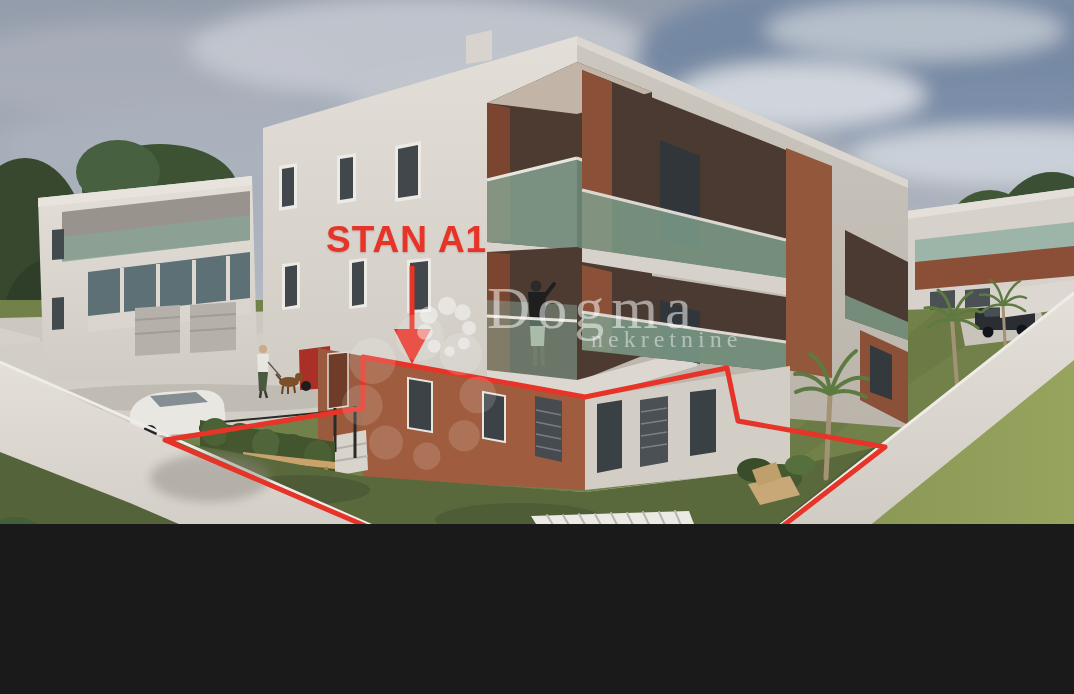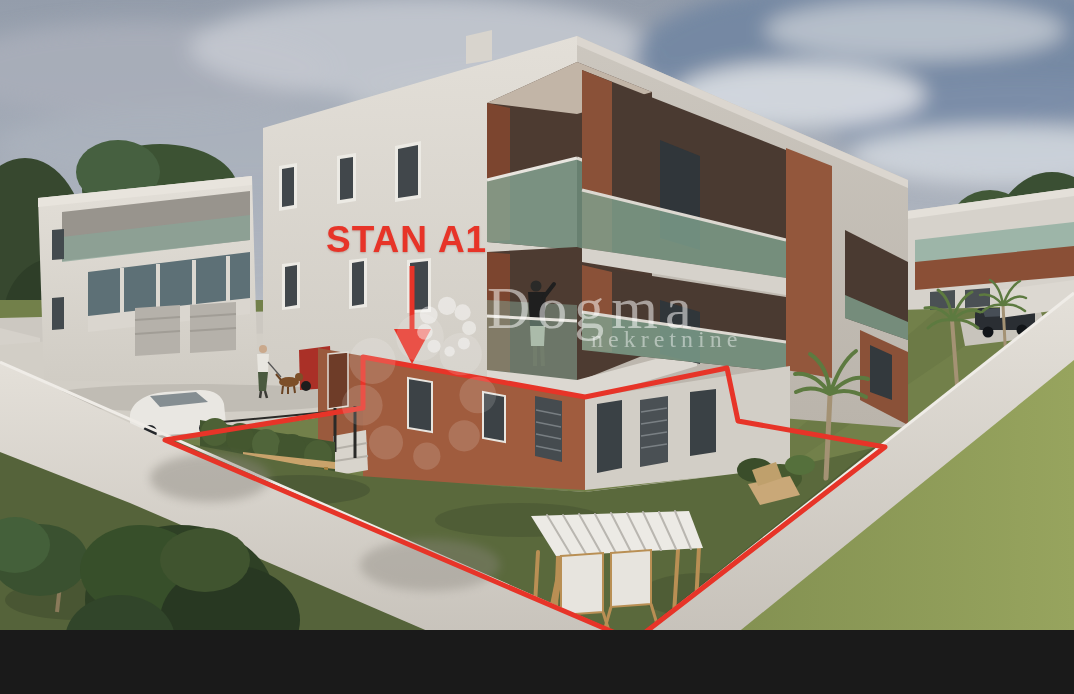--- a/index.html
+++ b/index.html
@@ -1,16 +1,16 @@
 <!DOCTYPE html>
 <html><head>
 <meta charset="utf-8">
 <style>
   html,body{margin:0;padding:0;background:#1a1a1a;}
-  .stage{position:relative;width:1074px;height:630px;overflow:hidden;
+  .stage{position:relative;width:1074px;height:524px;overflow:hidden;
          font-family:"Liberation Sans",sans-serif;background:#aab0ba;}
   .stage svg{position:absolute;left:0;top:0;}
   .stan-label{position:absolute;left:326px;top:219px;
     font-family:"Liberation Sans",sans-serif;font-size:37px;font-weight:800;
     letter-spacing:1px;color:#e73428;
     text-shadow:0 1px 2px rgba(120,20,10,.25);}
   .watermark{position:absolute;left:0;top:0;width:100%;height:100%;pointer-events:none;}
   .wm-brand{position:absolute;left:487px;top:274px;
     font-family:Liberation Serif, serif;font-size:60px;font-weight:400;
     letter-spacing:7px;color:rgba(255,255,255,0.52);}

